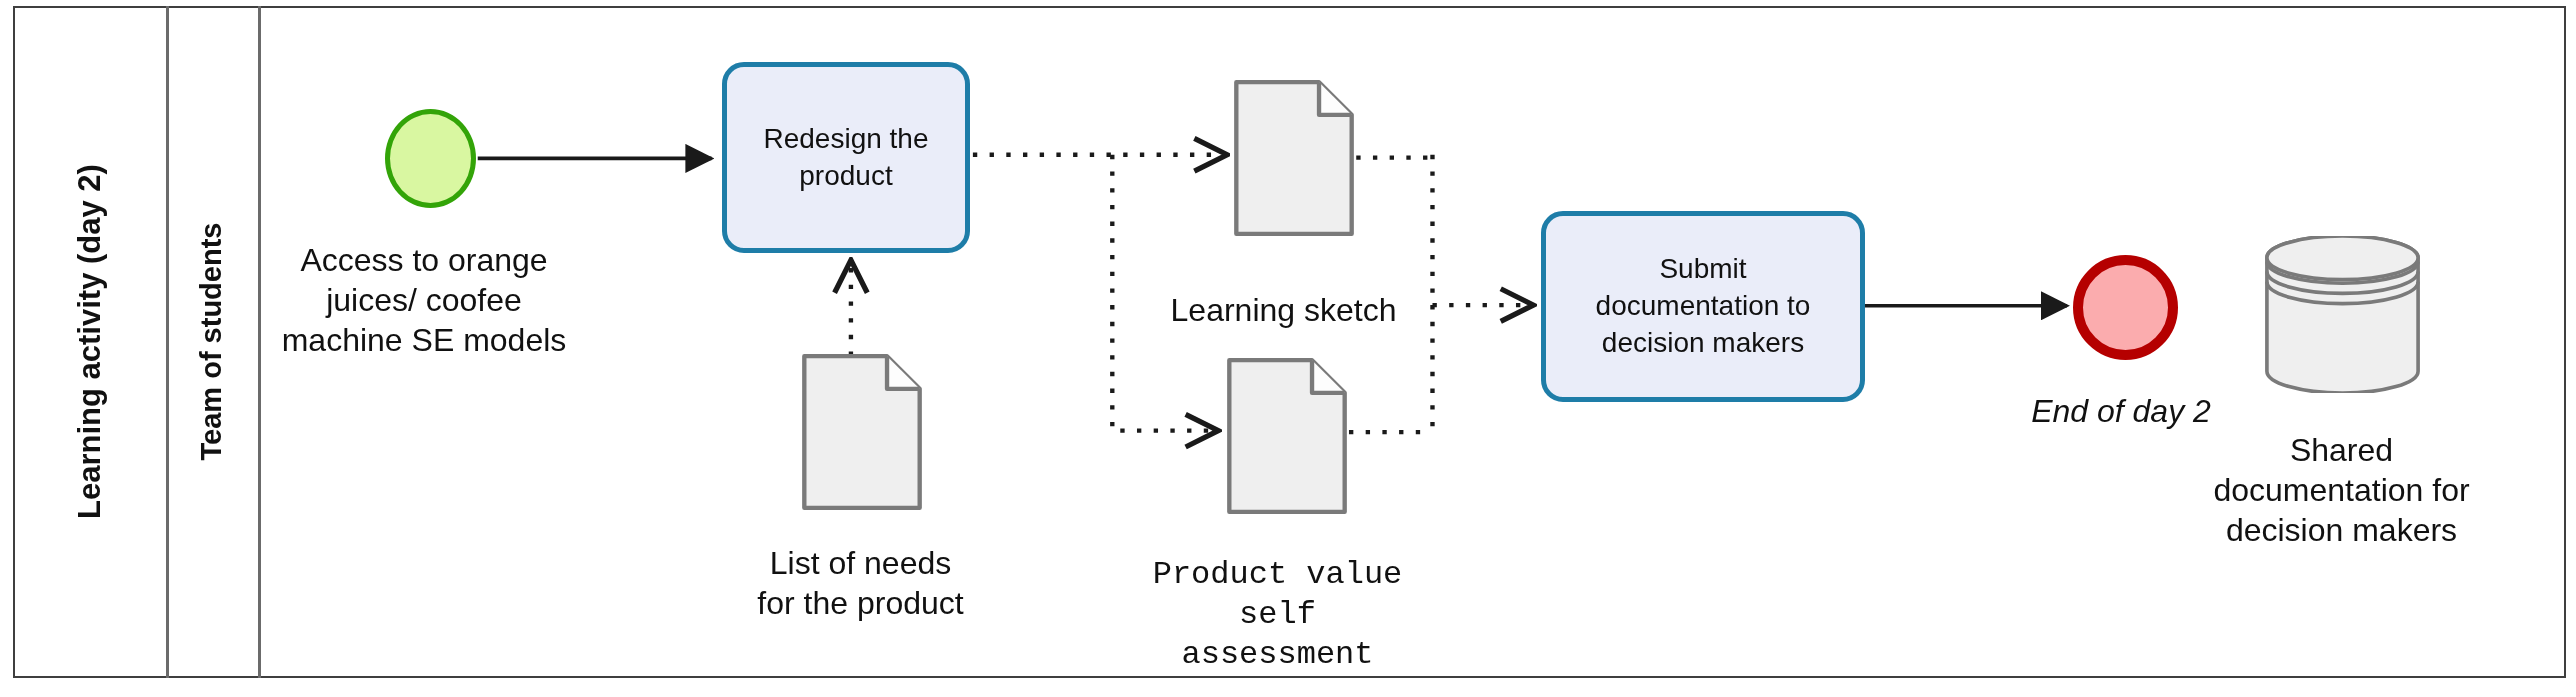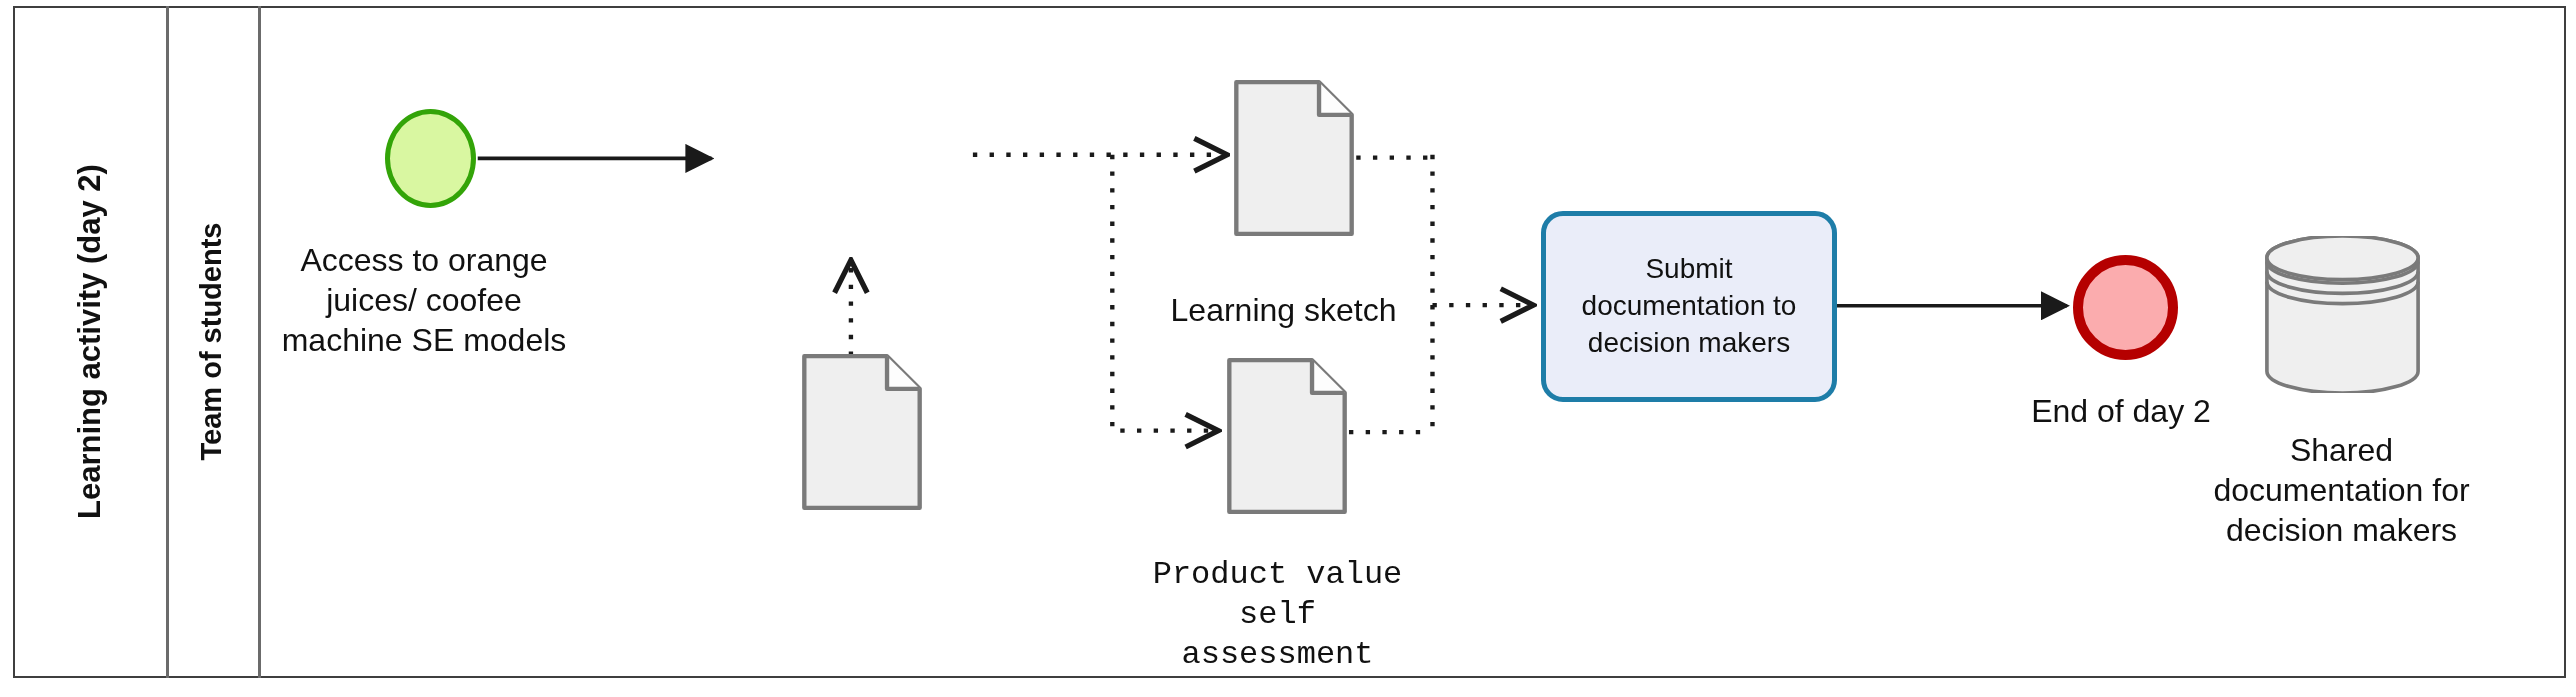--- a/index.html
+++ b/index.html
@@ -41,31 +41,31 @@
   #end-event{left:2073px; top:255px; width:105px; height:105px;
     background:var(--end-fill); border:10.2px solid var(--end-border);}
 
   .task{
     position:absolute; box-sizing:border-box; border-radius:22px;
     border:5.1px solid var(--task-border); background:var(--task-fill);
     display:flex; align-items:center; justify-content:center;
     text-align:center; font-size:28px; line-height:1.32; white-space:pre-line;
   }
   #task-redesign{left:722px; top:62px; width:248px; height:191px;}
-  #task-submit{left:1541px; top:211px; width:296px; height:191px;}
+  #task-submit{left:1541px; top:211px; width:324px; height:191px;}
 
   .node-label{
     position:absolute; text-align:center; font-size:32px; line-height:1.25;
     white-space:pre-line;
   }
   #start-label{left:235px; top:240px; width:378px;}
   #doc1-label{left:701px; top:543px; width:319px;}
   #doc2-label{left:1109px; top:290px; width:349px;}
   #doc3-label{left:1118px; top:555px; width:319px;font-family:Liberation Mono, monospace;}
-  #end-label{left:1976px; top:391px; width:290px;}
+  #end-label{left:1976px; top:391px; width:290px;font-style:italic;}
   #store-label{left:2167px; top:430px; width:349px;}
 
   .doc-shape{position:absolute;}
   #doc1{left:802px; top:354px;}
   #doc2{left:1234px; top:80px;}
   #doc3{left:1227px; top:358px;}
   .doc-body{fill:var(--doc-fill); stroke:var(--doc-border); stroke-width:6; stroke-linejoin:round;}
   .doc-flap{fill:#FDFDFD; stroke:var(--doc-border); stroke-width:6; stroke-linejoin:round;}
 
   #datastore{position:absolute; left:2264px; top:236px;}
@@ -101,25 +101,29 @@
     <path class="assoc" d="M1973,213 V595"></path>
     <path class="assoc" d="M1973,420 H2112" marker-end="url(#mOpen)"></path>
     <path class="seq" d="M2520,421 H2847" marker-end="url(#mArrow)"></path>
   </svg>
 
   <div class="event" id="start-event"></div>
   <div class="node-label" id="start-label">Access to orange
 juices/ coofee
 machine SE models</div>
 
+  <div class="task" id="task-redesign">Redesign the
+product</div>
 
   <svg class="doc-shape" id="doc1" width="120" height="156" viewBox="0 0 165 215" xmlns="http://www.w3.org/2000/svg">
     <path class="doc-body" d="M3,3 L117,3 L162,48 L162,212 L3,212 Z"></path>
     <path class="doc-flap" d="M117,3 L117,48 L162,48"></path>
   </svg>
+  <div class="node-label" id="doc1-label">List of needs
+for the product</div>
 
   <svg class="doc-shape" id="doc2" width="120" height="156" viewBox="0 0 165 215" xmlns="http://www.w3.org/2000/svg">
     <path class="doc-body" d="M3,3 L117,3 L162,48 L162,212 L3,212 Z"></path>
     <path class="doc-flap" d="M117,3 L117,48 L162,48"></path>
   </svg>
   <div class="node-label" id="doc2-label">Learning sketch</div>
 
   <svg class="doc-shape" id="doc3" width="120" height="156" viewBox="0 0 165 215" xmlns="http://www.w3.org/2000/svg">
     <path class="doc-body" d="M3,3 L117,3 L162,48 L162,212 L3,212 Z"></path>
     <path class="doc-flap" d="M117,3 L117,48 L162,48"></path>

